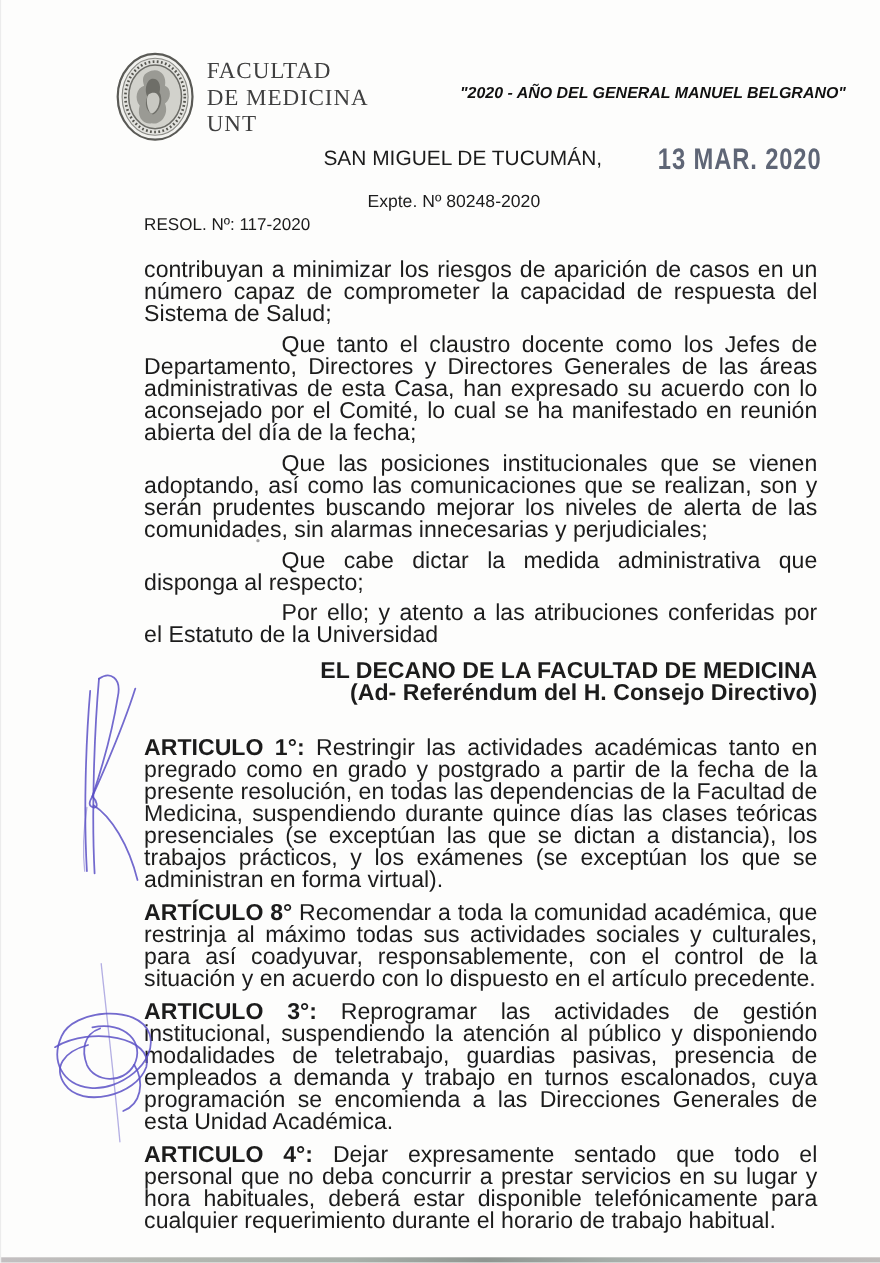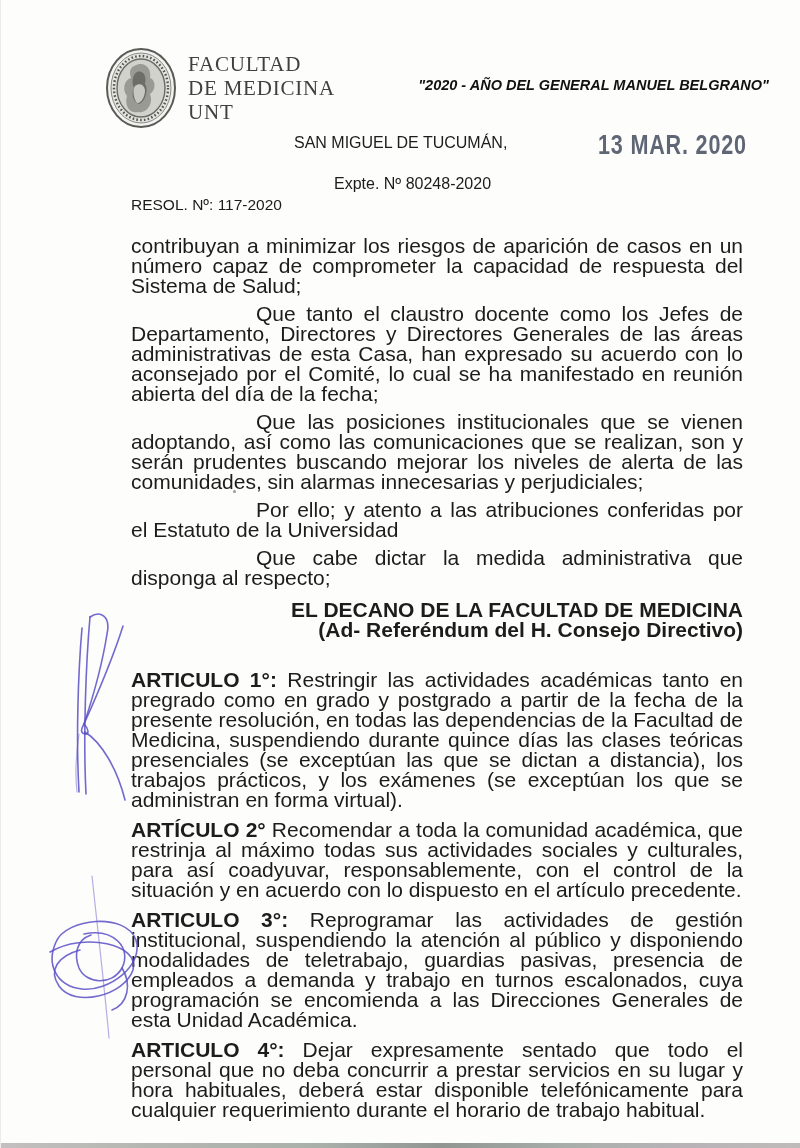--- a/index.html
+++ b/index.html
@@ -8,21 +8,21 @@
     background:#fdfdfc;overflow:hidden;
     font-family:"Liberation Sans", sans-serif;color:var(--text,#1c1c1c);
     border-left:1px solid #ececec;border-right:1px solid #f3f3f3;
   }
   
   .logo-block{position:absolute;left:103px;top:46px;display:flex;align-items:flex-start;gap:10px;}
   .seal{width:74px;height:84px;}
   .logo-text{padding-top:6px;font-family:"Liberation Serif", serif;color:#404040;
     font-size:21px;line-height:24px;letter-spacing:0.8px;}
   .motto{position:absolute;right:32px;top:77px;font-size:14.5px;font-weight:bold;font-style:italic;color:#111;}
-  .city-line{position:absolute;left:293px;top:134px;font-size:16px;}
+  .city-line{position:absolute;left:293px;top:134px;font-size:19px;}
   .stamp{
     position:absolute;left:597px;top:130px;font-size:27px;font-weight:bold;
     color:var(--stamp,#4a5264);letter-spacing:1px;transform:scaleX(0.8);transform-origin:left top;
     opacity:0.88;white-space:nowrap;
   }
   .expte{position:absolute;left:333px;top:175px;font-size:16px;}
   .resol{position:absolute;left:130px;top:196px;font-size:15.5px;}
   
   .doc-body{position:absolute;left:130px;top:236px;width:612px;font-size:21px;line-height:20px;}
   .doc-body p{margin:0 0 8px 0;text-align:justify;}
@@ -67,31 +67,31 @@
 
   <div class="city-line">SAN MIGUEL DE TUCUMÁN,</div>
   <div class="stamp">13 MAR. 2020</div>
   <div class="expte">Expte. Nº 80248-2020</div>
   <div class="resol">RESOL. Nº: 117-2020</div>
 
   <div class="doc-body">
     <p>contribuyan a minimizar los riesgos de aparición de casos en un número capaz de comprometer la capacidad de respuesta del Sistema de Salud;</p>
     <p class="recital">Que tanto el claustro docente como los Jefes de Departamento, Directores y Directores Generales de las áreas administrativas de esta Casa, han expresado su acuerdo con lo aconsejado por el Comité, lo cual se ha manifestado en reunión abierta del día de la fecha;</p>
     <p class="recital">Que las posiciones institucionales que se vienen adoptando, así como las comunicaciones que se realizan, son y serán prudentes buscando mejorar los niveles de alerta de las comunidades, sin alarmas innecesarias y perjudiciales;</p>
+    <p class="recital">Que cabe dictar la medida administrativa que disponga al respecto;</p>
     <p class="recital">Por ello; y atento a las atribuciones conferidas por el Estatuto de la Universidad</p>
-    <p class="recital">Que cabe dictar la medida administrativa que disponga al respecto;</p>
 
     <div class="decree">
       <div>EL DECANO DE LA FACULTAD DE MEDICINA</div>
       <div>(Ad- Referéndum del H. Consejo Directivo)</div>
     </div>
 
     <div class="articles">
       <p><span class="art-label">ARTICULO 1°:</span><span> Restringir las actividades académicas tanto en pregrado como en grado y postgrado a partir de la fecha de la presente resolución, en todas las dependencias de la Facultad de Medicina, suspendiendo durante quince días las clases teóricas presenciales (se exceptúan las que se dictan a distancia), los trabajos prácticos, y los exámenes (se exceptúan los que se administran en forma virtual).</span></p>
-      <p><span class="art-label">ARTÍCULO 2°</span><span> Recomendar a toda la comunidad académica, que restrinja al máximo todas sus actividades sociales y culturales, para así coadyuvar, responsablemente, con el control de la situación y en acuerdo con lo dispuesto en el artículo precedente.</span></p>
+      <p><span class="art-label">ARTÍCULO 8°</span><span> Recomendar a toda la comunidad académica, que restrinja al máximo todas sus actividades sociales y culturales, para así coadyuvar, responsablemente, con el control de la situación y en acuerdo con lo dispuesto en el artículo precedente.</span></p>
       <p><span class="art-label">ARTICULO 3°:</span><span> Reprogramar las actividades de gestión institucional, suspendiendo la atención al público y disponiendo modalidades de teletrabajo, guardias pasivas, presencia de empleados a demanda y trabajo en turnos escalonados, cuya programación se encomienda a las Direcciones Generales de esta Unidad Académica.</span></p>
       <p><span class="art-label">ARTICULO 4°:</span><span> Dejar expresamente sentado que todo el personal que no deba concurrir a prestar servicios en su lugar y hora habituales, deberá estar disponible telefónicamente para cualquier requerimiento durante el horario de trabajo habitual.</span></p>
     </div>
   </div>
 
   <svg class="pen" style="left:58px;top:612px;" width="80" height="190" viewBox="0 0 80 190">
     <path d="M64,14 C52,52 34,92 25,112"></path>
     <path d="M23,16 C19,62 17,128 20,180"></path>
     <path d="M31,5 C27,50 24,125 27,182"></path>
     <path d="M31,5 C41,-2 52,4 48,22 C43,54 33,88 25,112"></path>

